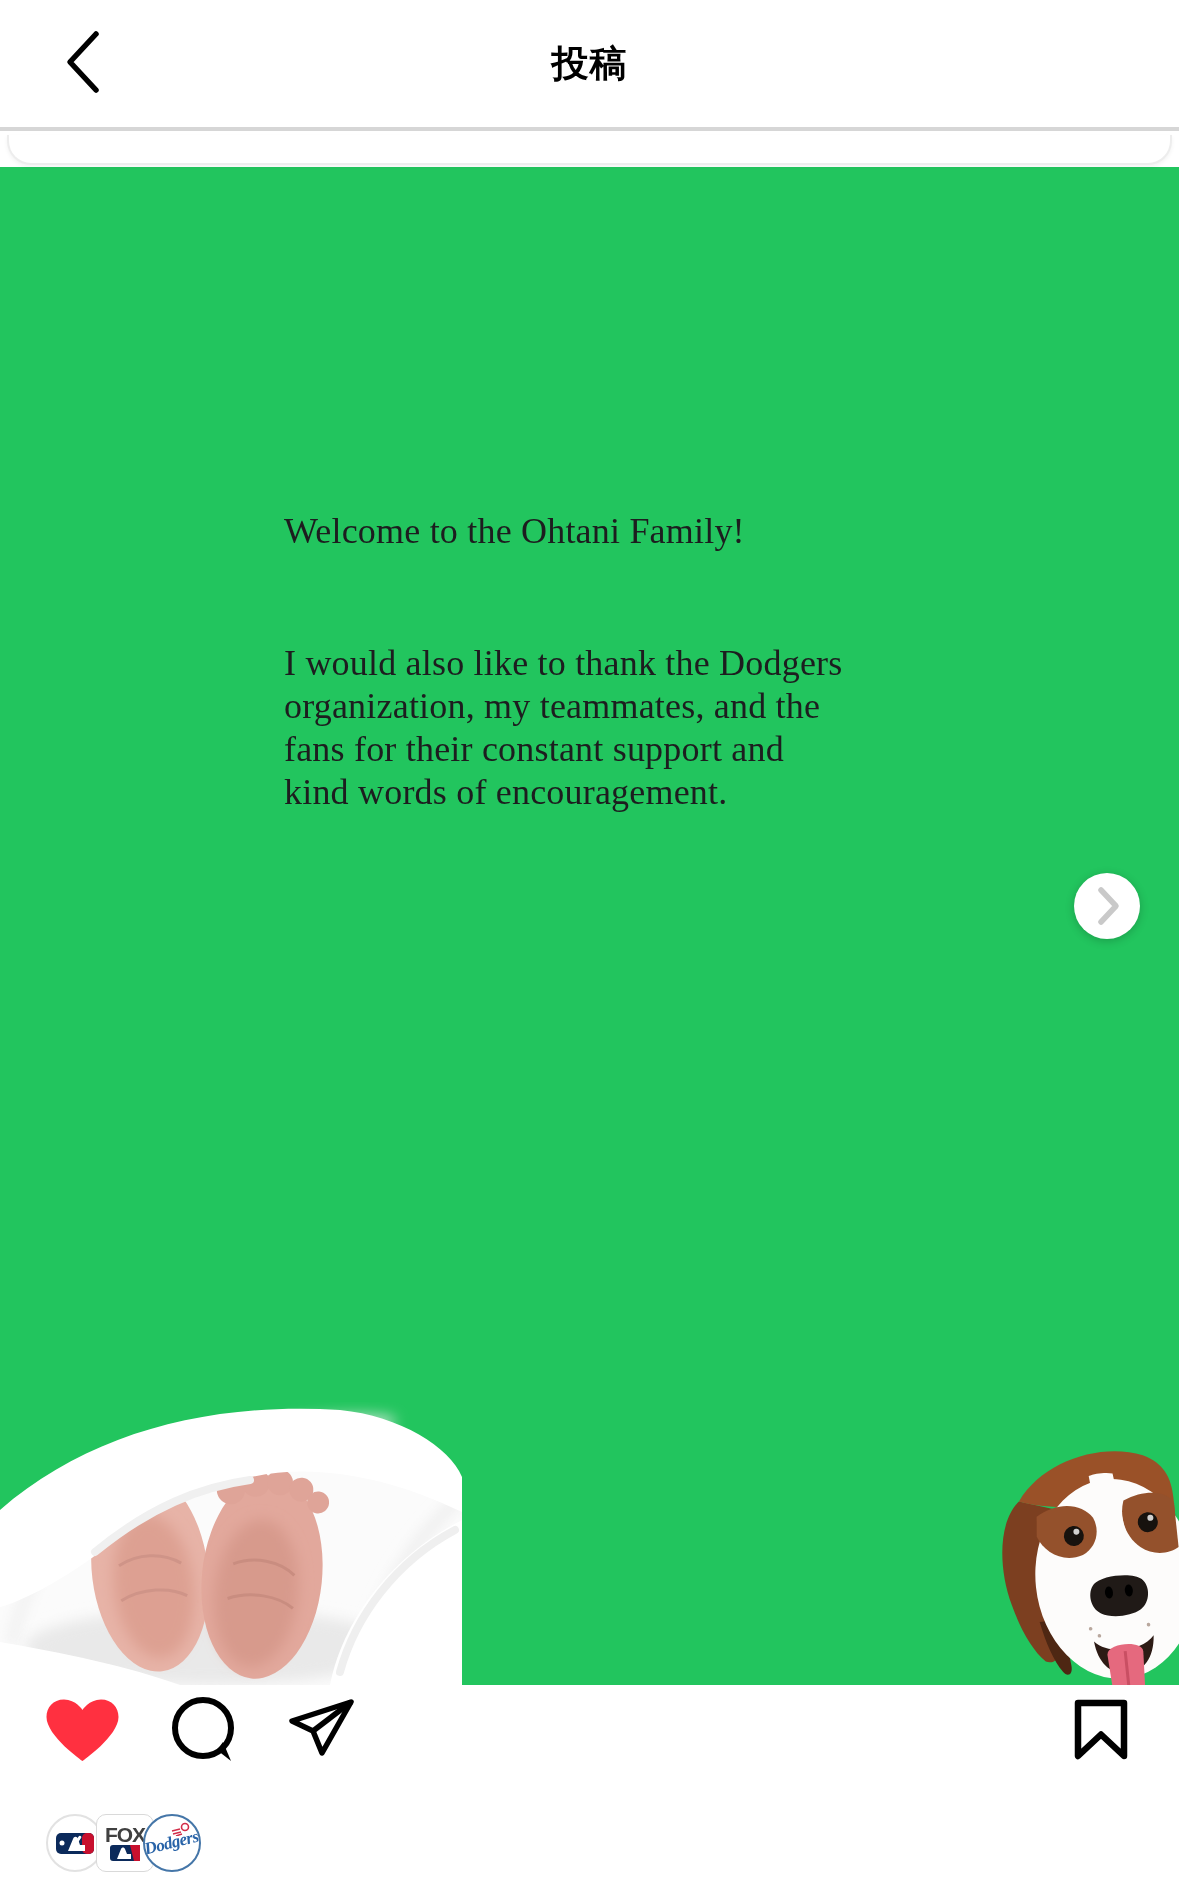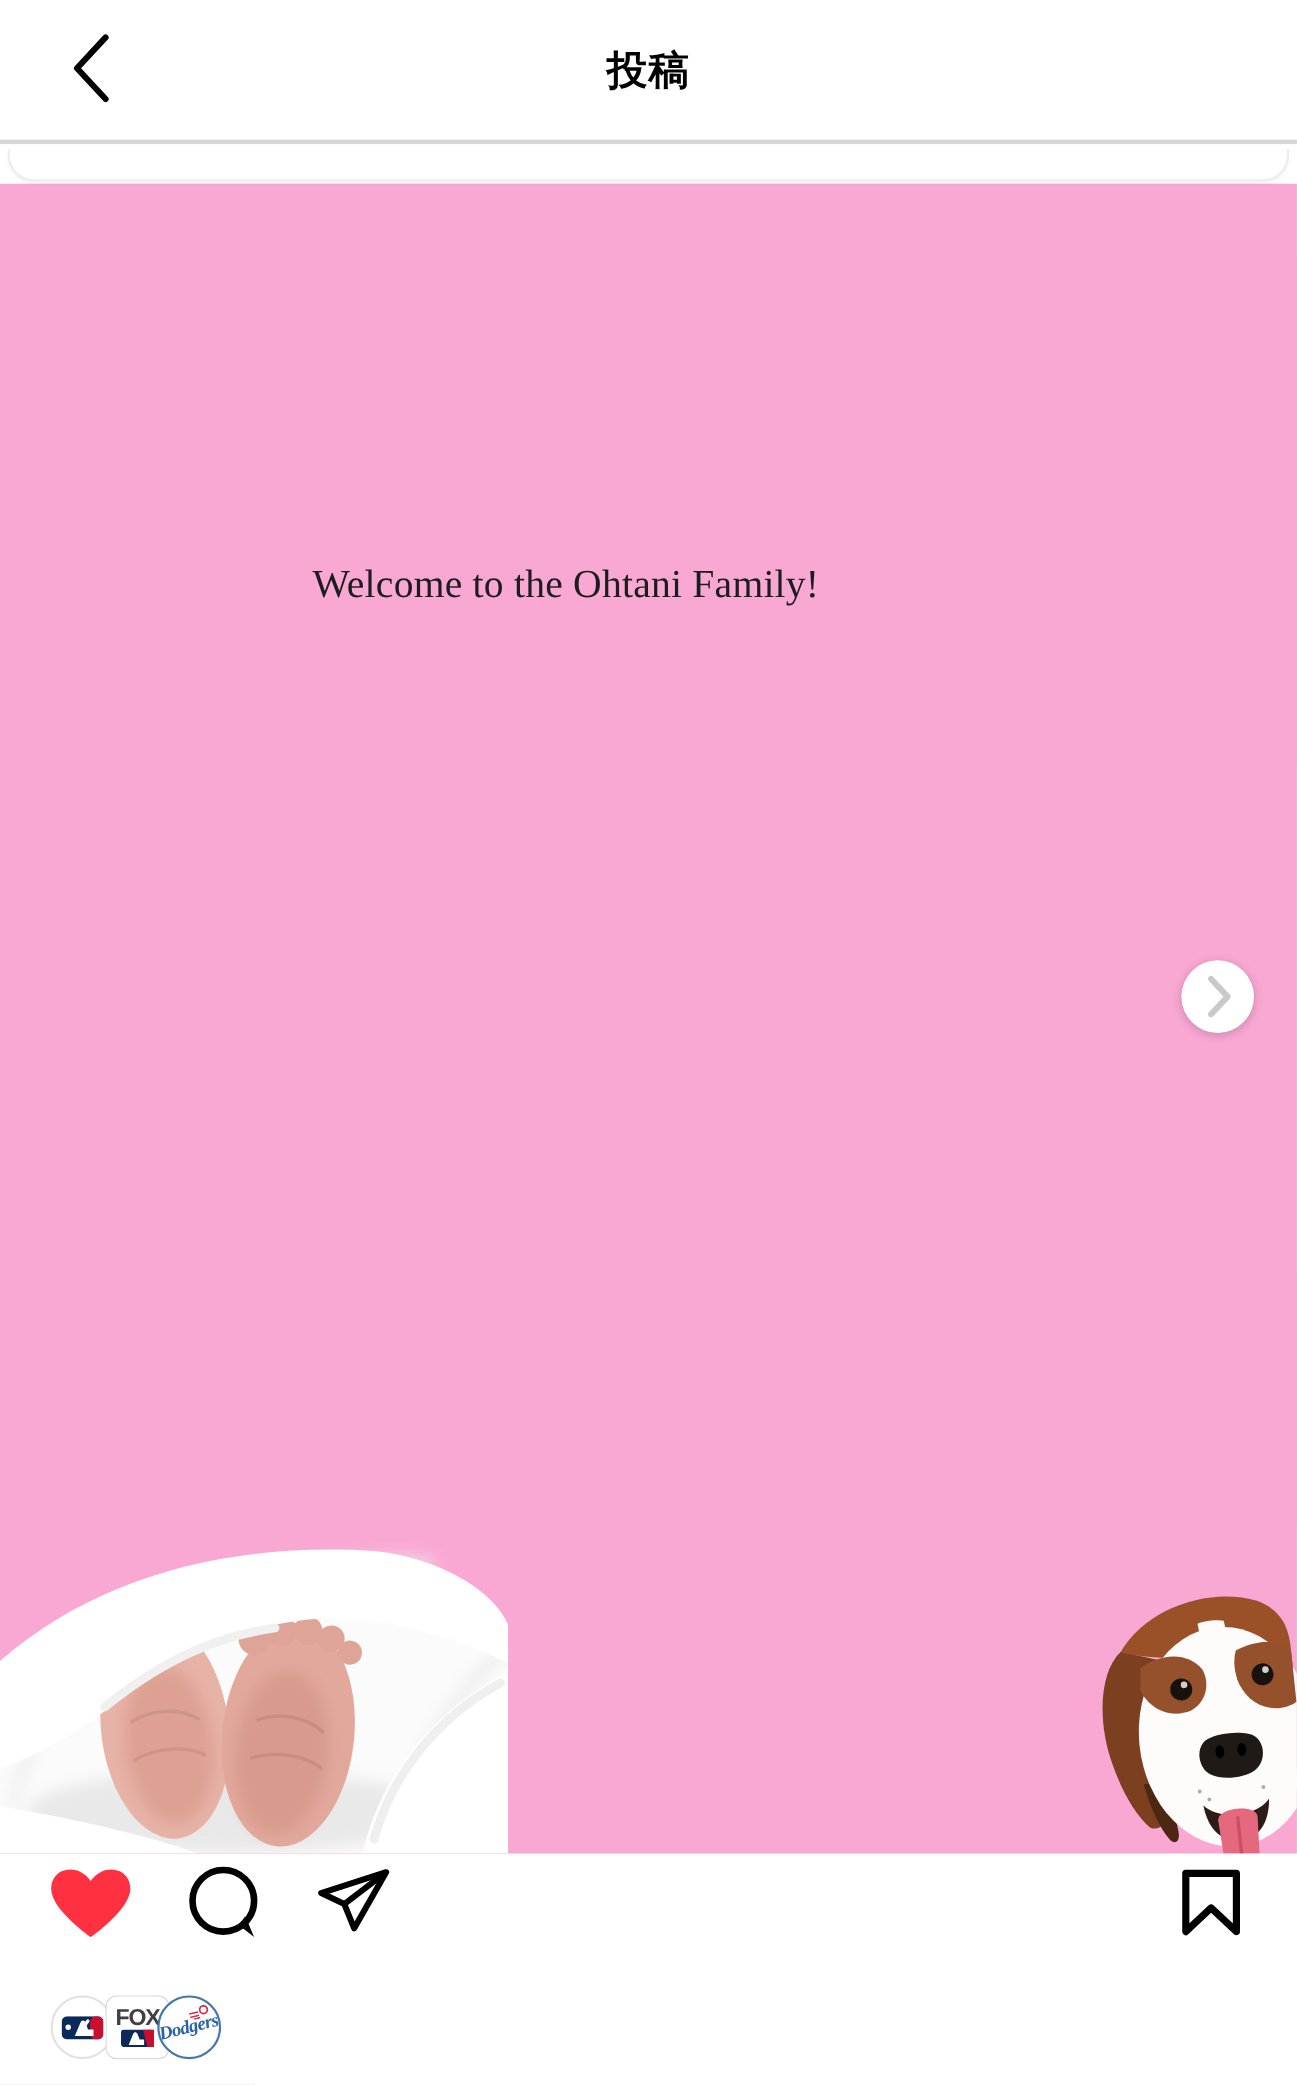--- a/index.html
+++ b/index.html
@@ -15,21 +15,21 @@
     display:flex; align-items:center; justify-content:center;
     font-size:37px; font-weight:700; color:#000; letter-spacing:1px; }
 
   
   .prev-card-edge { position:absolute; left:7px; right:7px; top:135px; height:30px;
     background:#fff; border:2px solid #ededed; border-top:none;
     border-radius:0 0 24px 24px; box-shadow:0 2px 4px rgba(0,0,0,0.05); z-index:5; }
 
   
   .post-image { position:absolute; left:0; top:167px; width:1179px; height:1518px;
-    background:#f9a8d4; overflow:hidden; z-index:1; }
+    background:#22c55e; overflow:hidden; z-index:1; }
 
   .post-text { position:absolute; left:284px; top:300px; width:760px;
     font-family:"Liberation Serif", serif; font-size:36px; line-height:43px;
     color:#1d1d1f; white-space:pre-line; letter-spacing:0.2px; }
   .post-text .title { margin-bottom:46px; }
   .post-text p { margin-bottom:47px; white-space:pre-line; }
 
   
   .next-btn { position:absolute; left:1074px; top:706px; width:66px; height:66px;
     border-radius:50%; background:#fff; box-shadow:0 2px 10px rgba(0,0,0,0.20);
@@ -75,20 +75,24 @@
   </div>
   <div class="hdr-title">投稿</div>
 </div>
 
 <div class="prev-card-edge"></div>
 
 <div class="post-image">
 
   <div class="post-text">
     <div class="title">Welcome to the Ohtani Family!</div>
+    <p>I would also like to thank the Dodgers
+organization, my teammates, and the
+fans for their constant support and
+kind words of encouragement.</p>
   </div>
 
   <svg class="feet-photo" viewBox="0 0 462 283">
     <defs>
       <filter id="soft" x="-30%" y="-30%" width="160%" height="160%">
         <feGaussianBlur stdDeviation="7"></feGaussianBlur>
       </filter>
     </defs>
 
     <path d="M60,120 C120,60 220,20 330,25 C400,30 450,60 462,90 L462,283 L0,283 L0,200 Z" fill="#fbfbfb"></path>

